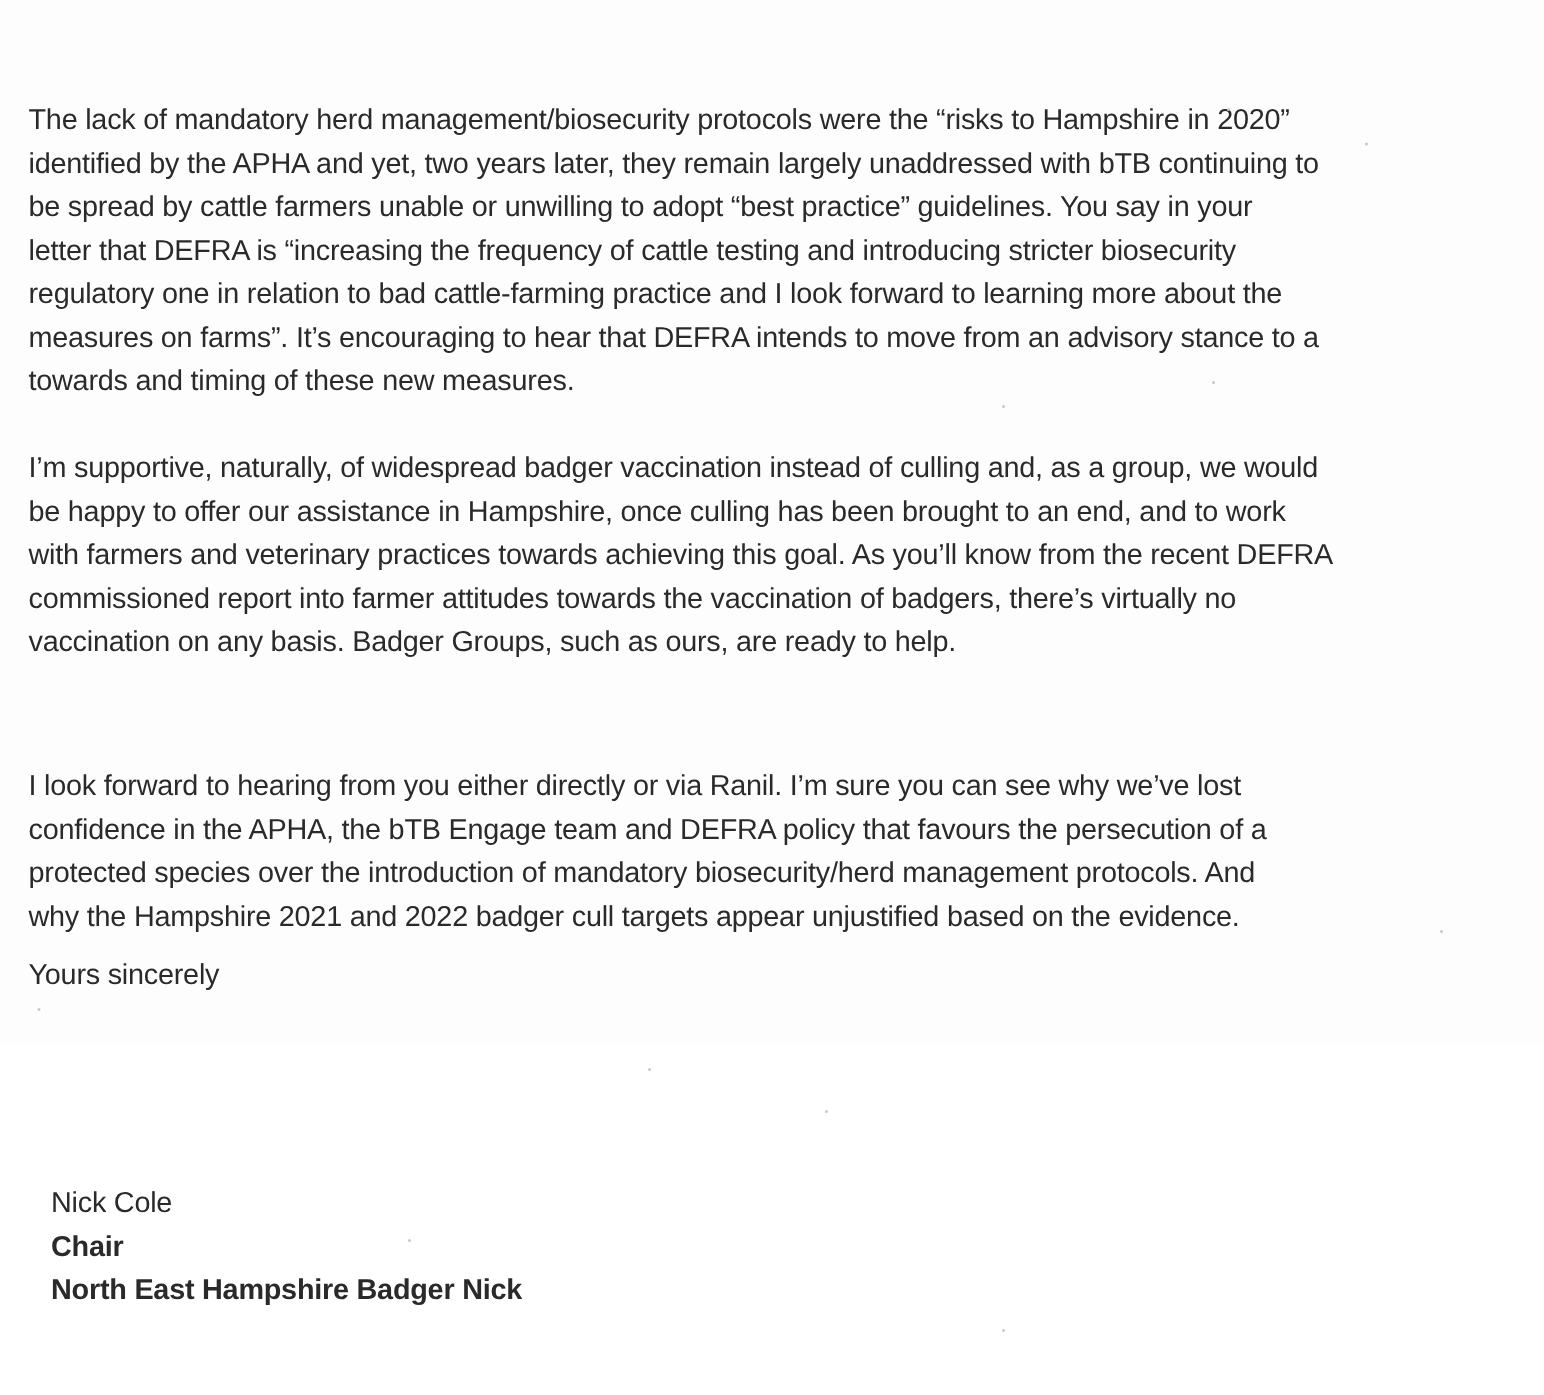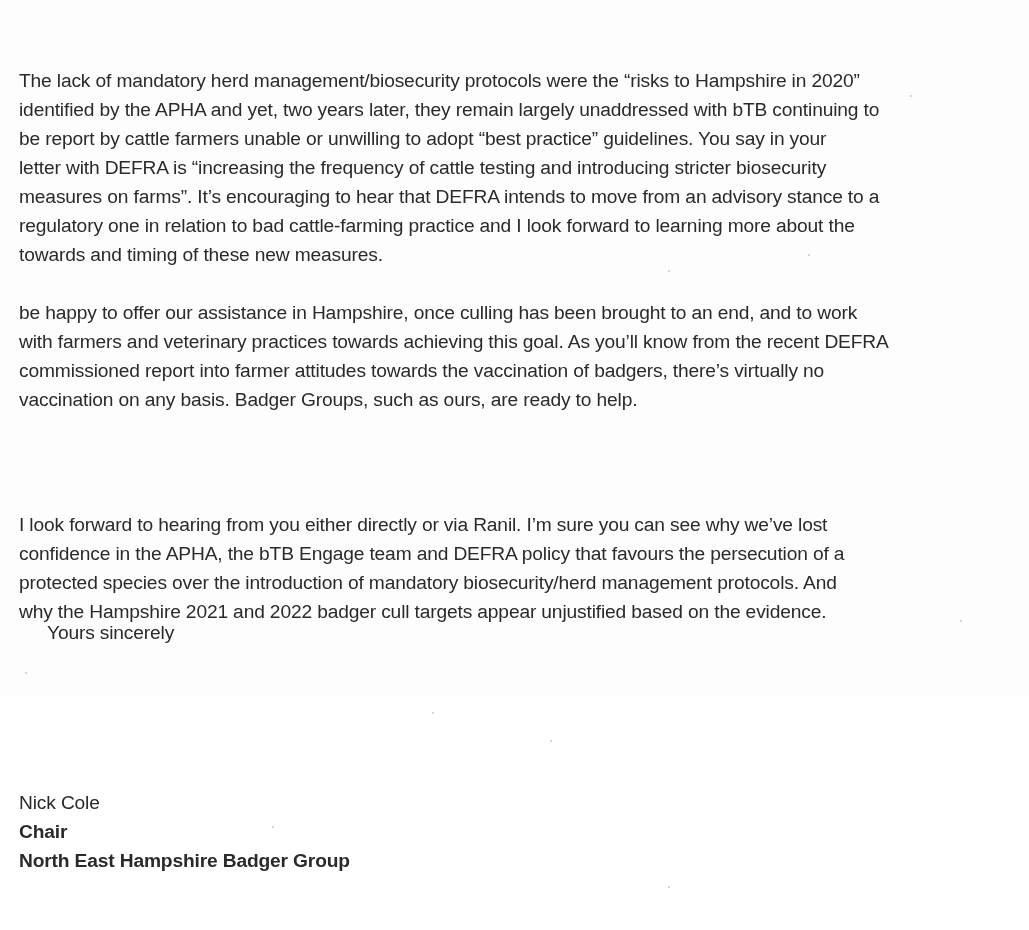--- a/index.html
+++ b/index.html
@@ -30,67 +30,68 @@
     .line {
       display: block;
       font-size: 19.2px;
       line-height: 29px;
       white-space: nowrap;
       letter-spacing: -0.15px;
     }
     #p1 { top: 66px; }
     #p2 { top: 298px; }
     #p3 { top: 510px; }
-    #closing { top: 618px; margin-left: 28px; }
-    #sig { top: 788px; }
+    #closing { top: 636px; }
+    #sig { top: 788px; margin-left: 15px; }
     .bold { font-weight: bold; }
     .speck {
       position: absolute;
       width: 2px; height: 2px;
       border-radius: 50%;
       background: #c8c8c8;
     }
   </style>
 </head>
 <body>
 
 <div class="page">
 
   <p class="para" id="p1">
     <span class="line">The lack of mandatory herd management/biosecurity protocols were the “risks to Hampshire in 2020”</span>
     <span class="line">identified by the APHA and yet, two years later, they remain largely unaddressed with bTB continuing to</span>
-    <span class="line">be report by cattle farmers unable or unwilling to adopt “best practice” guidelines. You say in your</span>
-    <span class="line">letter with DEFRA is “increasing the frequency of cattle testing and introducing stricter biosecurity</span>
+    <span class="line">be spread by cattle farmers unable or unwilling to adopt “best practice” guidelines. You say in your</span>
+    <span class="line">letter that DEFRA is “increasing the frequency of cattle testing and introducing stricter biosecurity</span>
+    <span class="line">regulatory one in relation to bad cattle-farming practice and I look forward to learning more about the</span>
     <span class="line">measures on farms”. It’s encouraging to hear that DEFRA intends to move from an advisory stance to a</span>
-    <span class="line">regulatory one in relation to bad cattle-farming practice and I look forward to learning more about the</span>
     <span class="line">towards and timing of these new measures.</span>
   </p>
 
   <p class="para" id="p2">
+    <span class="line">I’m supportive, naturally, of widespread badger vaccination instead of culling and, as a group, we would</span>
     <span class="line">be happy to offer our assistance in Hampshire, once culling has been brought to an end, and to work</span>
     <span class="line">with farmers and veterinary practices towards achieving this goal. As you’ll know from the recent DEFRA</span>
     <span class="line">commissioned report into farmer attitudes towards the vaccination of badgers, there’s virtually no</span>
     <span class="line">vaccination on any basis. Badger Groups, such as ours, are ready to help.</span>
   </p>
 
   <p class="para" id="p3">
     <span class="line">I look forward to hearing from you either directly or via Ranil. I’m sure you can see why we’ve lost</span>
     <span class="line">confidence in the APHA, the bTB Engage team and DEFRA policy that favours the persecution of a</span>
     <span class="line">protected species over the introduction of mandatory biosecurity/herd management protocols. And</span>
     <span class="line">why the Hampshire 2021 and 2022 badger cull targets appear unjustified based on the evidence.</span>
   </p>
 
   <p class="para" id="closing">
     <span class="line">Yours sincerely</span>
   </p>
 
   <p class="para" id="sig">
     <span class="line">Nick Cole</span>
     <span class="line bold">Chair</span>
-    <span class="line bold">North East Hampshire Badger Group</span>
+    <span class="line bold">North East Hampshire Badger Nick</span>
   </p>
 
   <span class="speck" style="left:818px;top:72px;"></span>
   <span class="speck" style="left:910px;top:95px;"></span>
   <span class="speck" style="left:668px;top:270px;"></span>
   <span class="speck" style="left:808px;top:254px;"></span>
   <span class="speck" style="left:25px;top:672px;"></span>
   <span class="speck" style="left:432px;top:712px;"></span>
   <span class="speck" style="left:550px;top:740px;"></span>
   <span class="speck" style="left:272px;top:826px;"></span>

